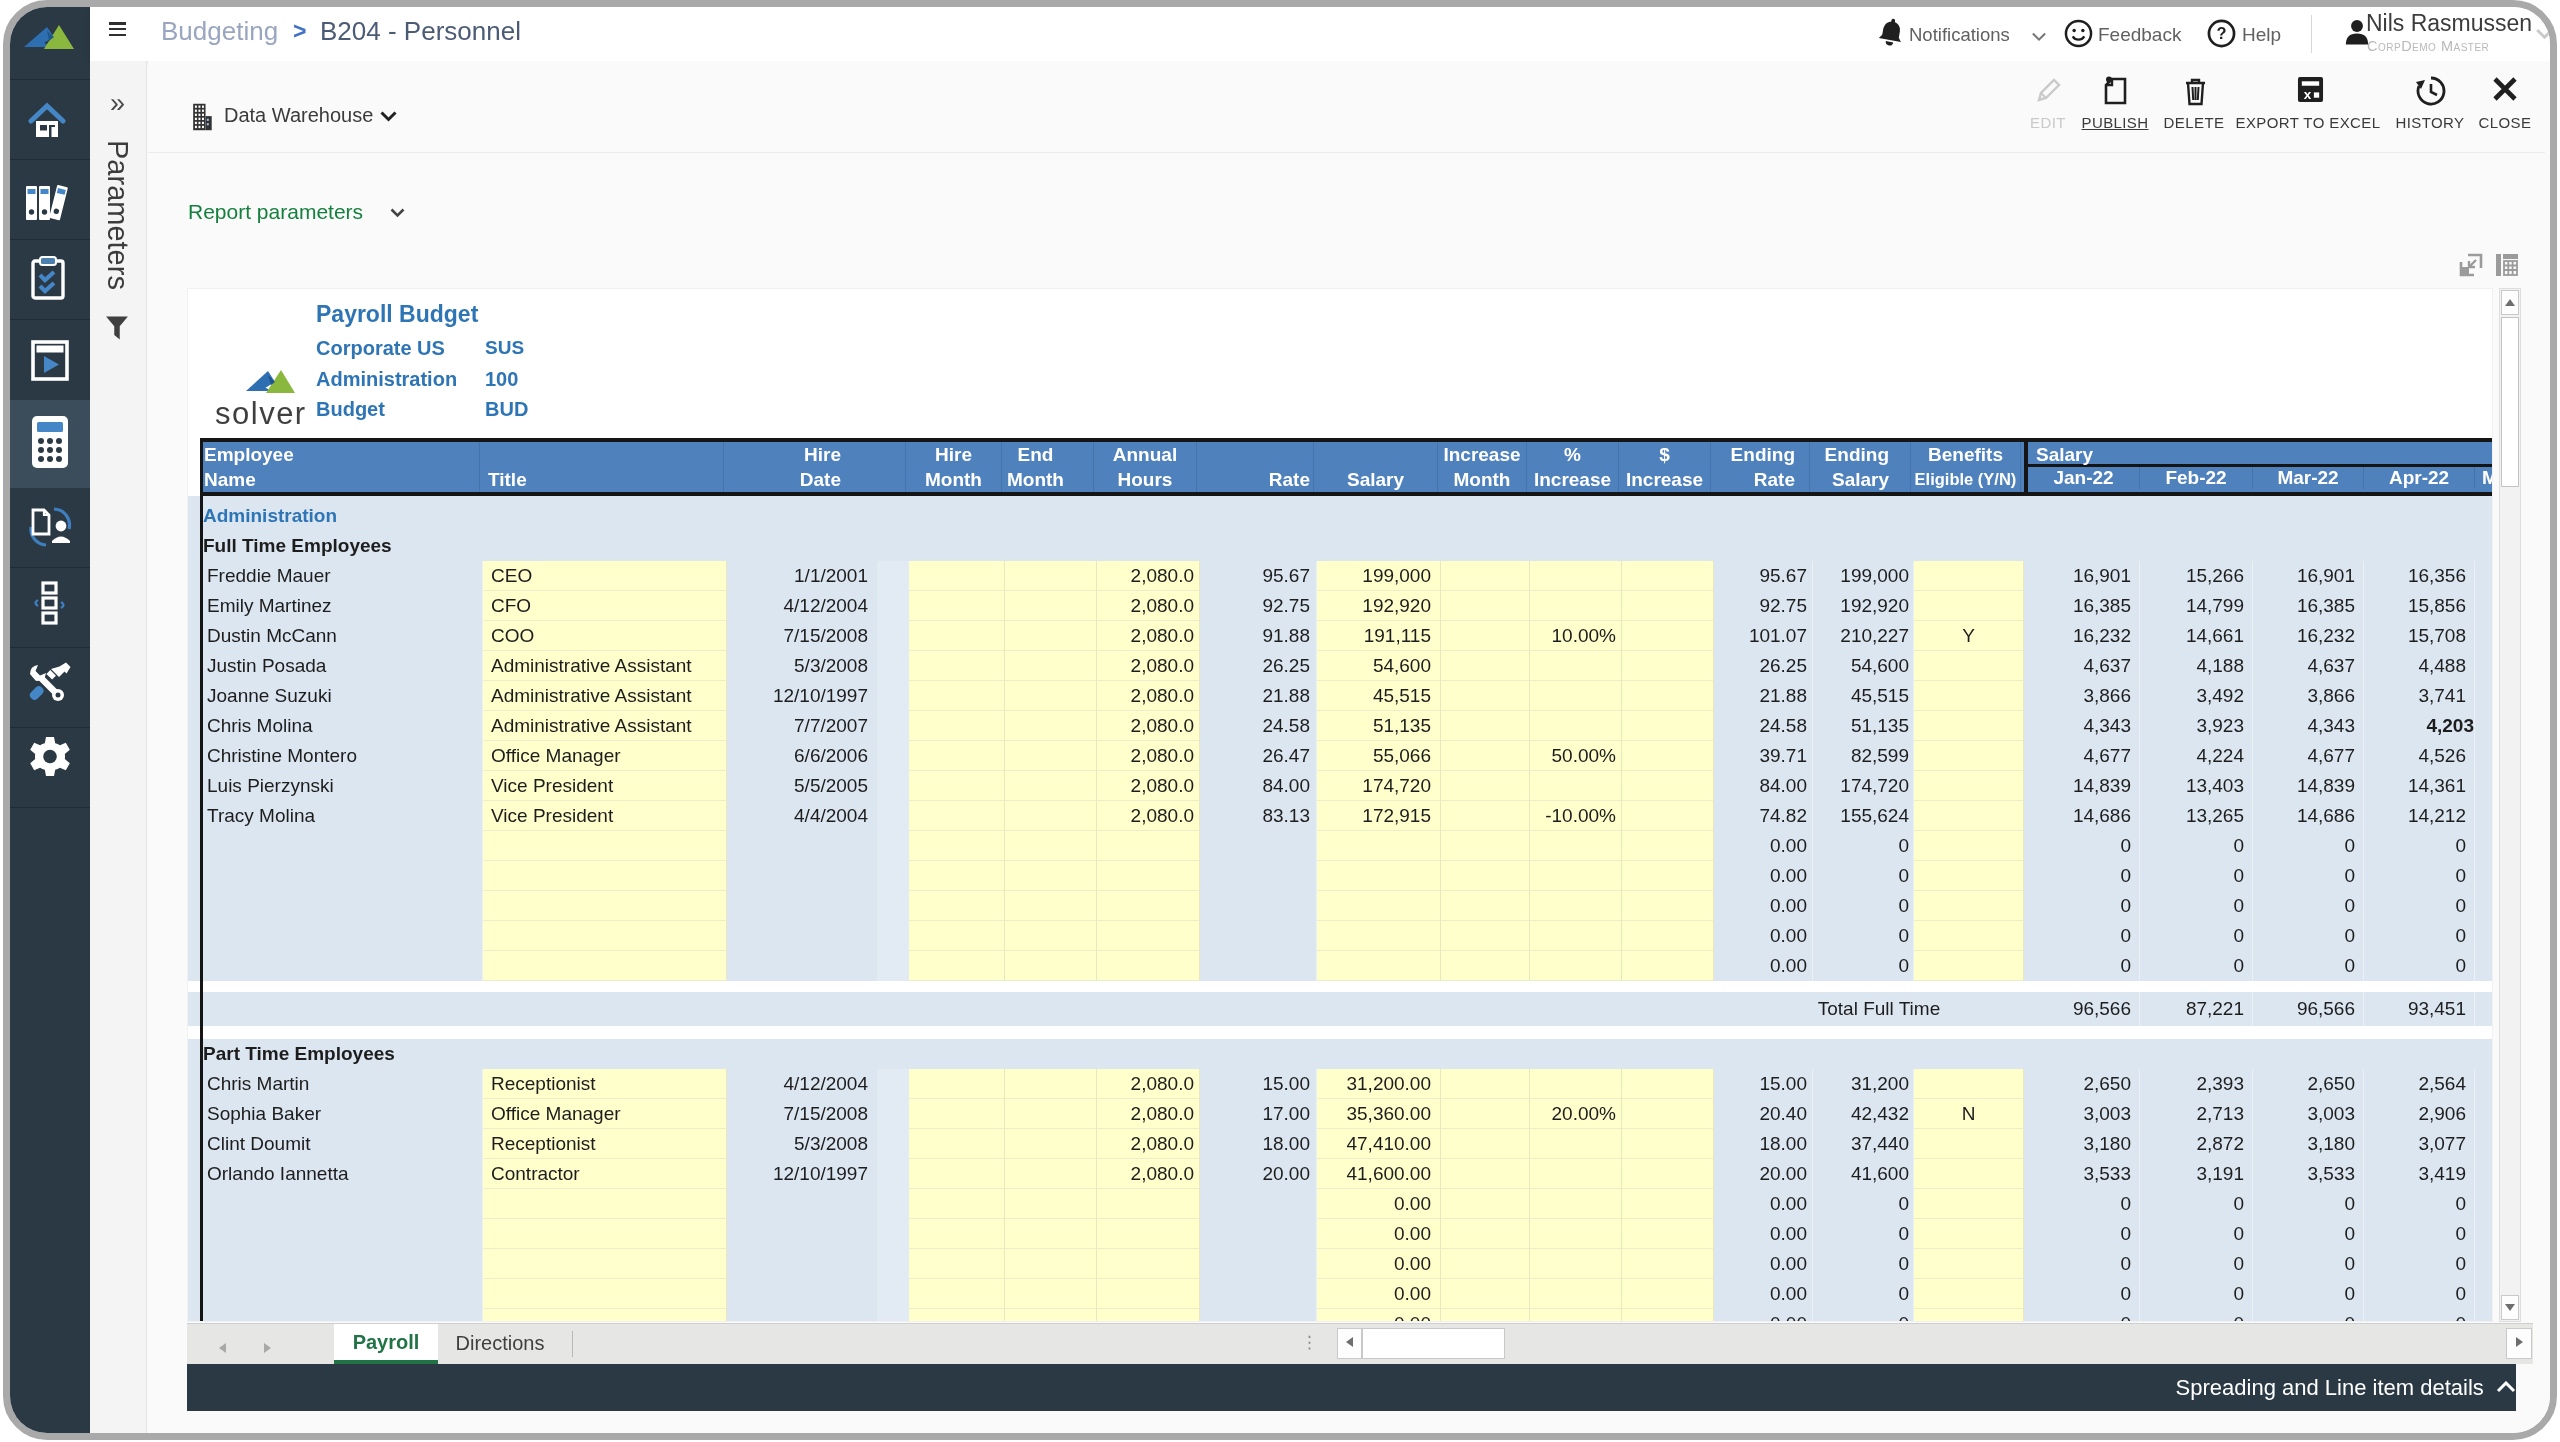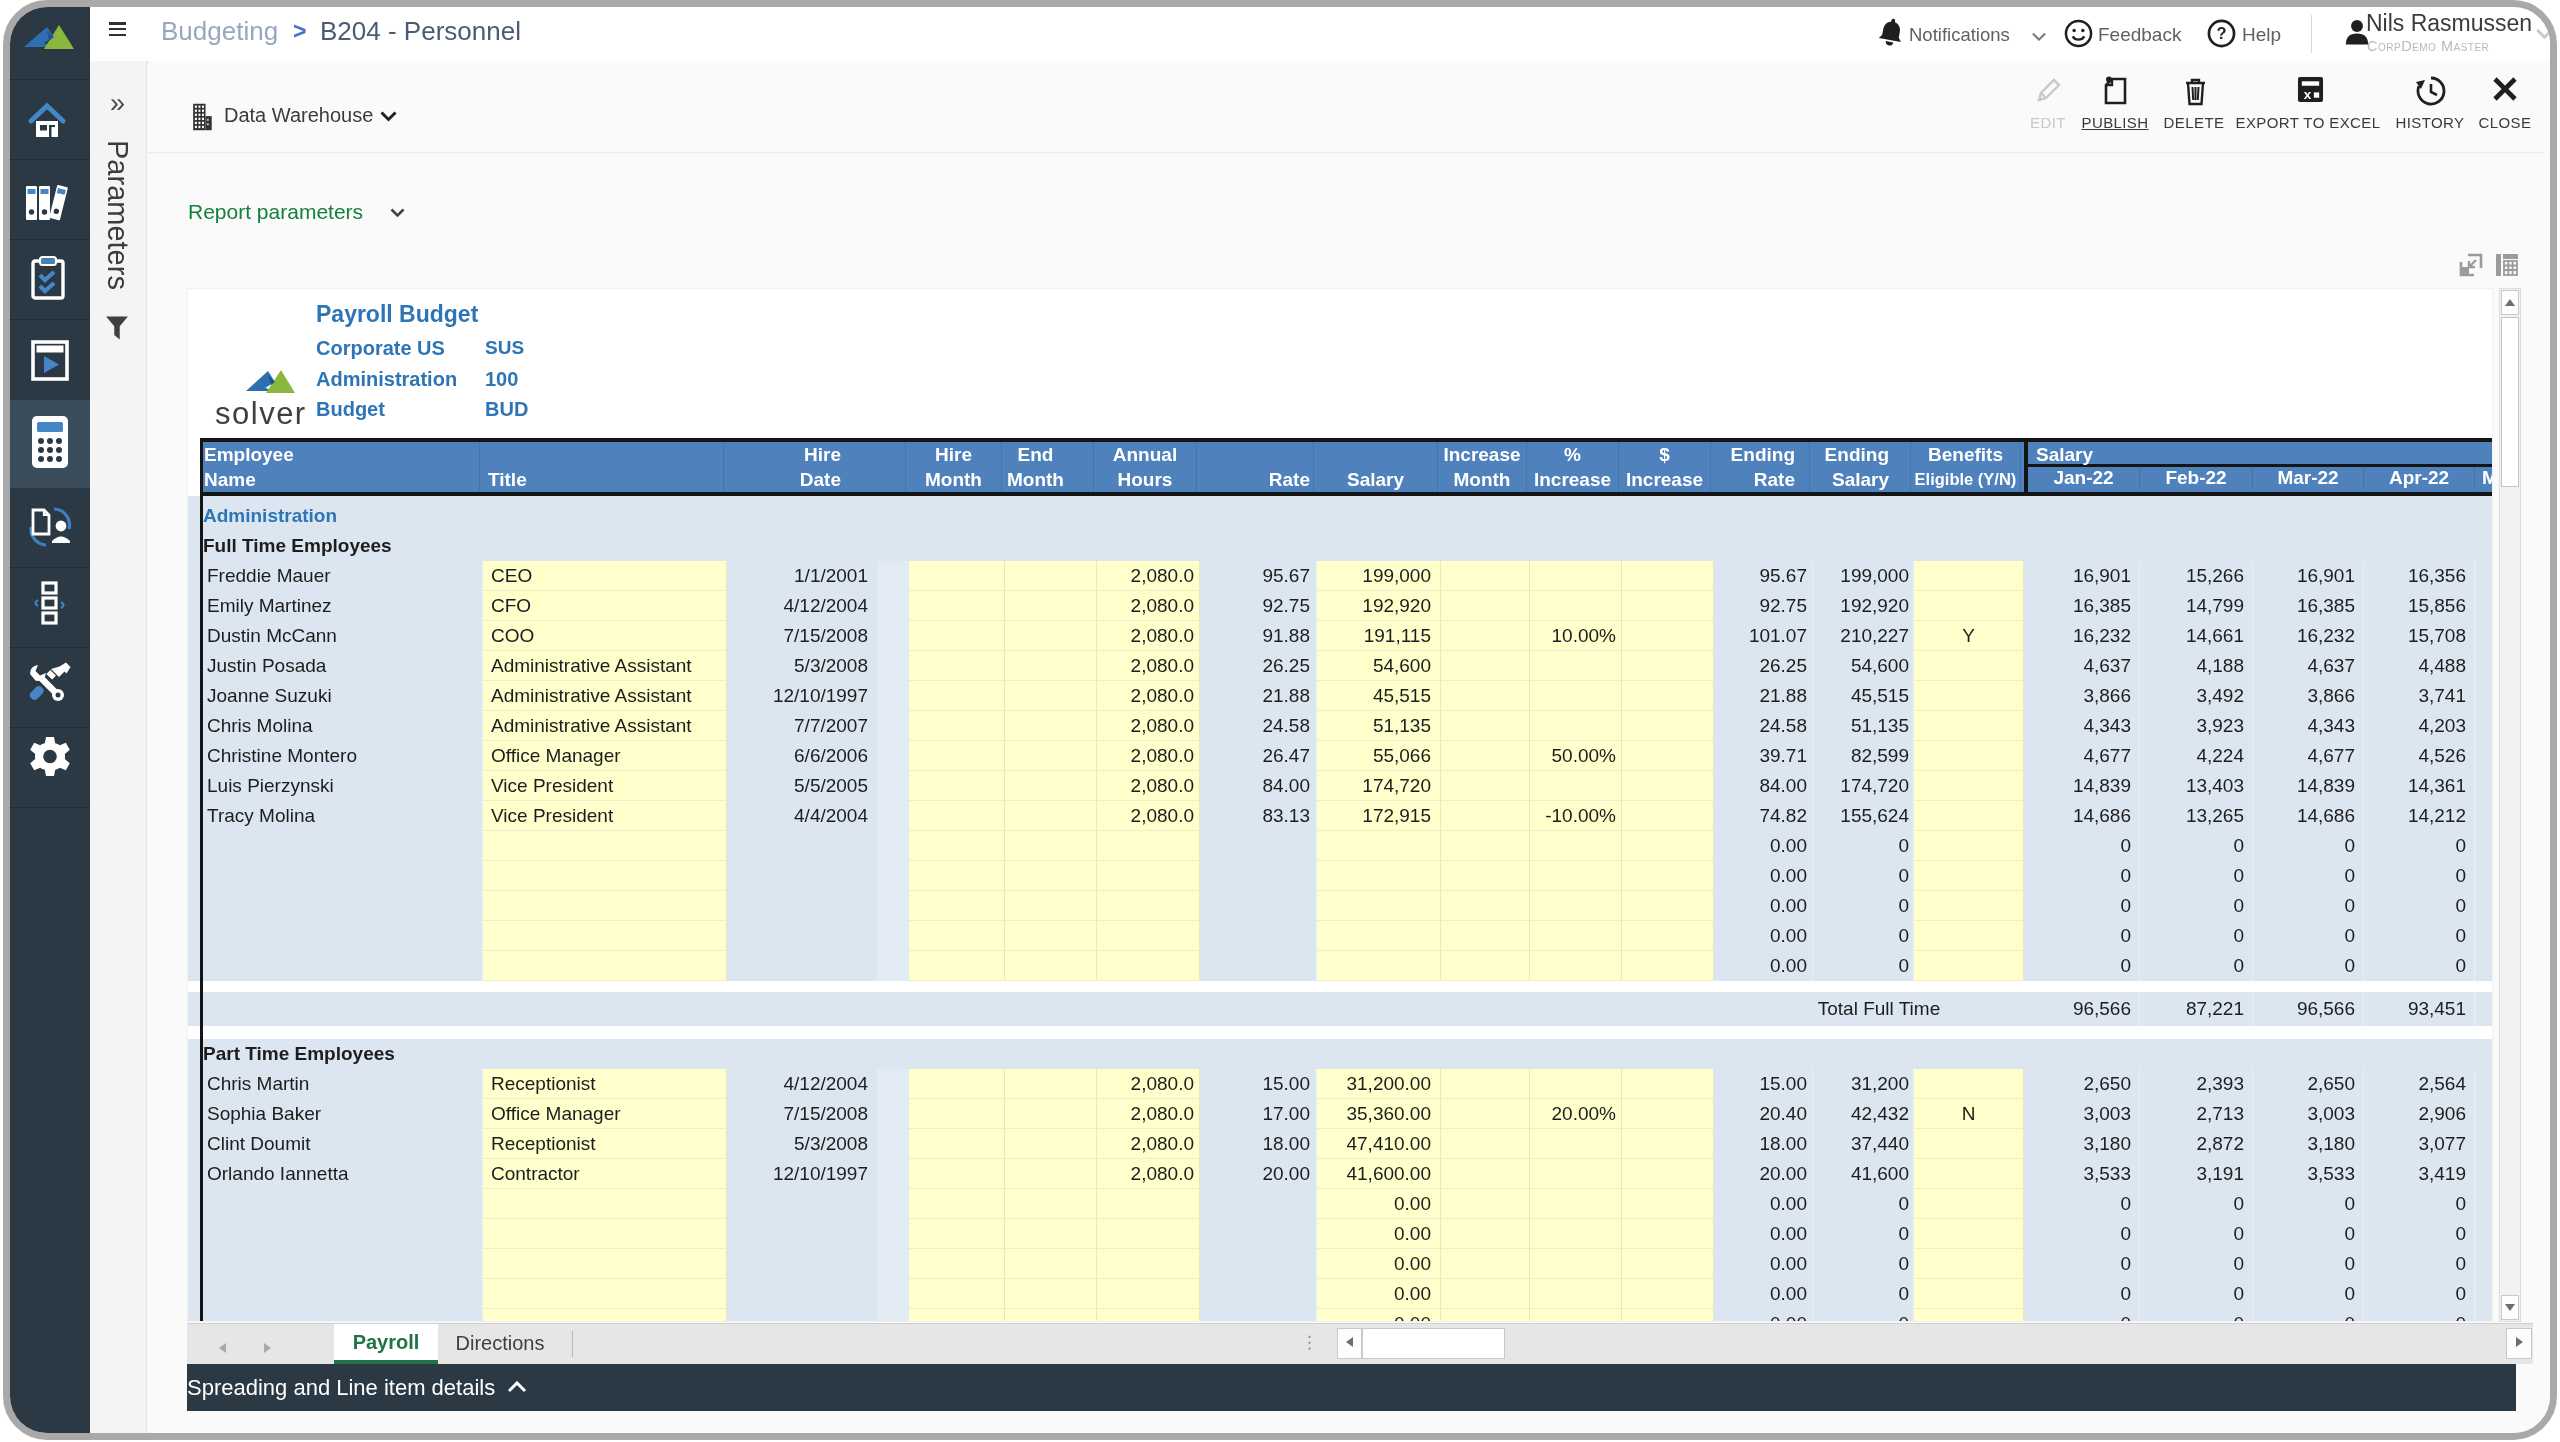--- a/index.html
+++ b/index.html
@@ -480,21 +480,21 @@
             <span class="c y" style="width:89px;"></span>
             <span class="c y num" style="width:92px;padding-right:5px;"></span>
             <span class="c y" style="width:92px;"></span>
             <span class="c b num" style="width:99px;padding-right:5px;">24.58</span>
             <span class="c b num" style="width:101px;padding-right:4px;">51,135</span>
             <span class="c y ctr" style="width:110px;"></span>
             <span class="c" style="width:4px;"></span>
             <span class="c b num" style="width:112px;padding-right:8px;">4,343</span>
             <span class="c b num" style="width:113px;padding-right:8px;">3,923</span>
             <span class="c b num" style="width:111px;padding-right:8px;">4,343</span>
-            <span class="c b num" style="width:111px;padding-right:8px;">4,203</span>
+            <span class="c b num" style="width:111px;padding-right:0;font-weight:bold;">4,203</span>
             <span class="c b num nbm" style="width:19px;padding-right:8px;"></span>
           </div>
           <div class="r">
             <span class="c b" style="width:280px;padding-left:4px;">Christine Montero</span>
             <span class="c y" style="width:244px;padding-left:8px;">Office Manager</span>
             <span class="c num" style="width:150px;padding-right:9px;">6/6/2006</span>
             <span class="c" style="width:32px;background:#e2eaf4;"></span>
             <span class="c y" style="width:96px;"></span>
             <span class="c y" style="width:92px;"></span>
             <span class="c y num" style="width:103px;padding-right:5px;">2,080.0</span>
@@ -922,18 +922,18 @@
         <div class="abs" style="left:1114px;top:8px;color:#8a8a8a;font-size:17px;">⋮</div>
         <div class="abs" style="left:1150px;top:4px;width:25px;height:31px;background:#fdfdfd;border:1px solid #c9c9c9;text-align:center;line-height:26px;"><svg width="7" height="10" viewBox="0 0 7 10">
             <polygon points="7,0 7,10 0,5" fill="#6e6e6e"></polygon>
           </svg></div>
         <div class="abs" style="left:1175px;top:4px;width:143px;height:31px;background:#fff;border:1px solid #c9c9c9;"></div>
         <div class="abs" style="left:2319px;top:4px;width:26px;height:31px;background:#fdfdfd;border:1px solid #c9c9c9;text-align:center;line-height:26px;"><svg width="7" height="10" viewBox="0 0 7 10">
             <polygon points="0,0 7,5 0,10" fill="#6e6e6e"></polygon>
           </svg></div>
       </div>
       <div class="darkbar">
-        <div style="text-align:left;line-height:47px;font-size:22px;">Spreading and Line item details &nbsp;<svg width="20" height="12" viewBox="0 0 20 12" style="vertical-align:2px;">
+        <div style="text-align:right;line-height:47px;font-size:22px;">Spreading and Line item details &nbsp;<svg width="20" height="12" viewBox="0 0 20 12" style="vertical-align:2px;">
             <path d="M2 10 L10 2 L18 10" stroke="#fff" stroke-width="3" fill="none"></path>
           </svg></div>
       </div>
 </div>
   </div>
 
 </body></html>

